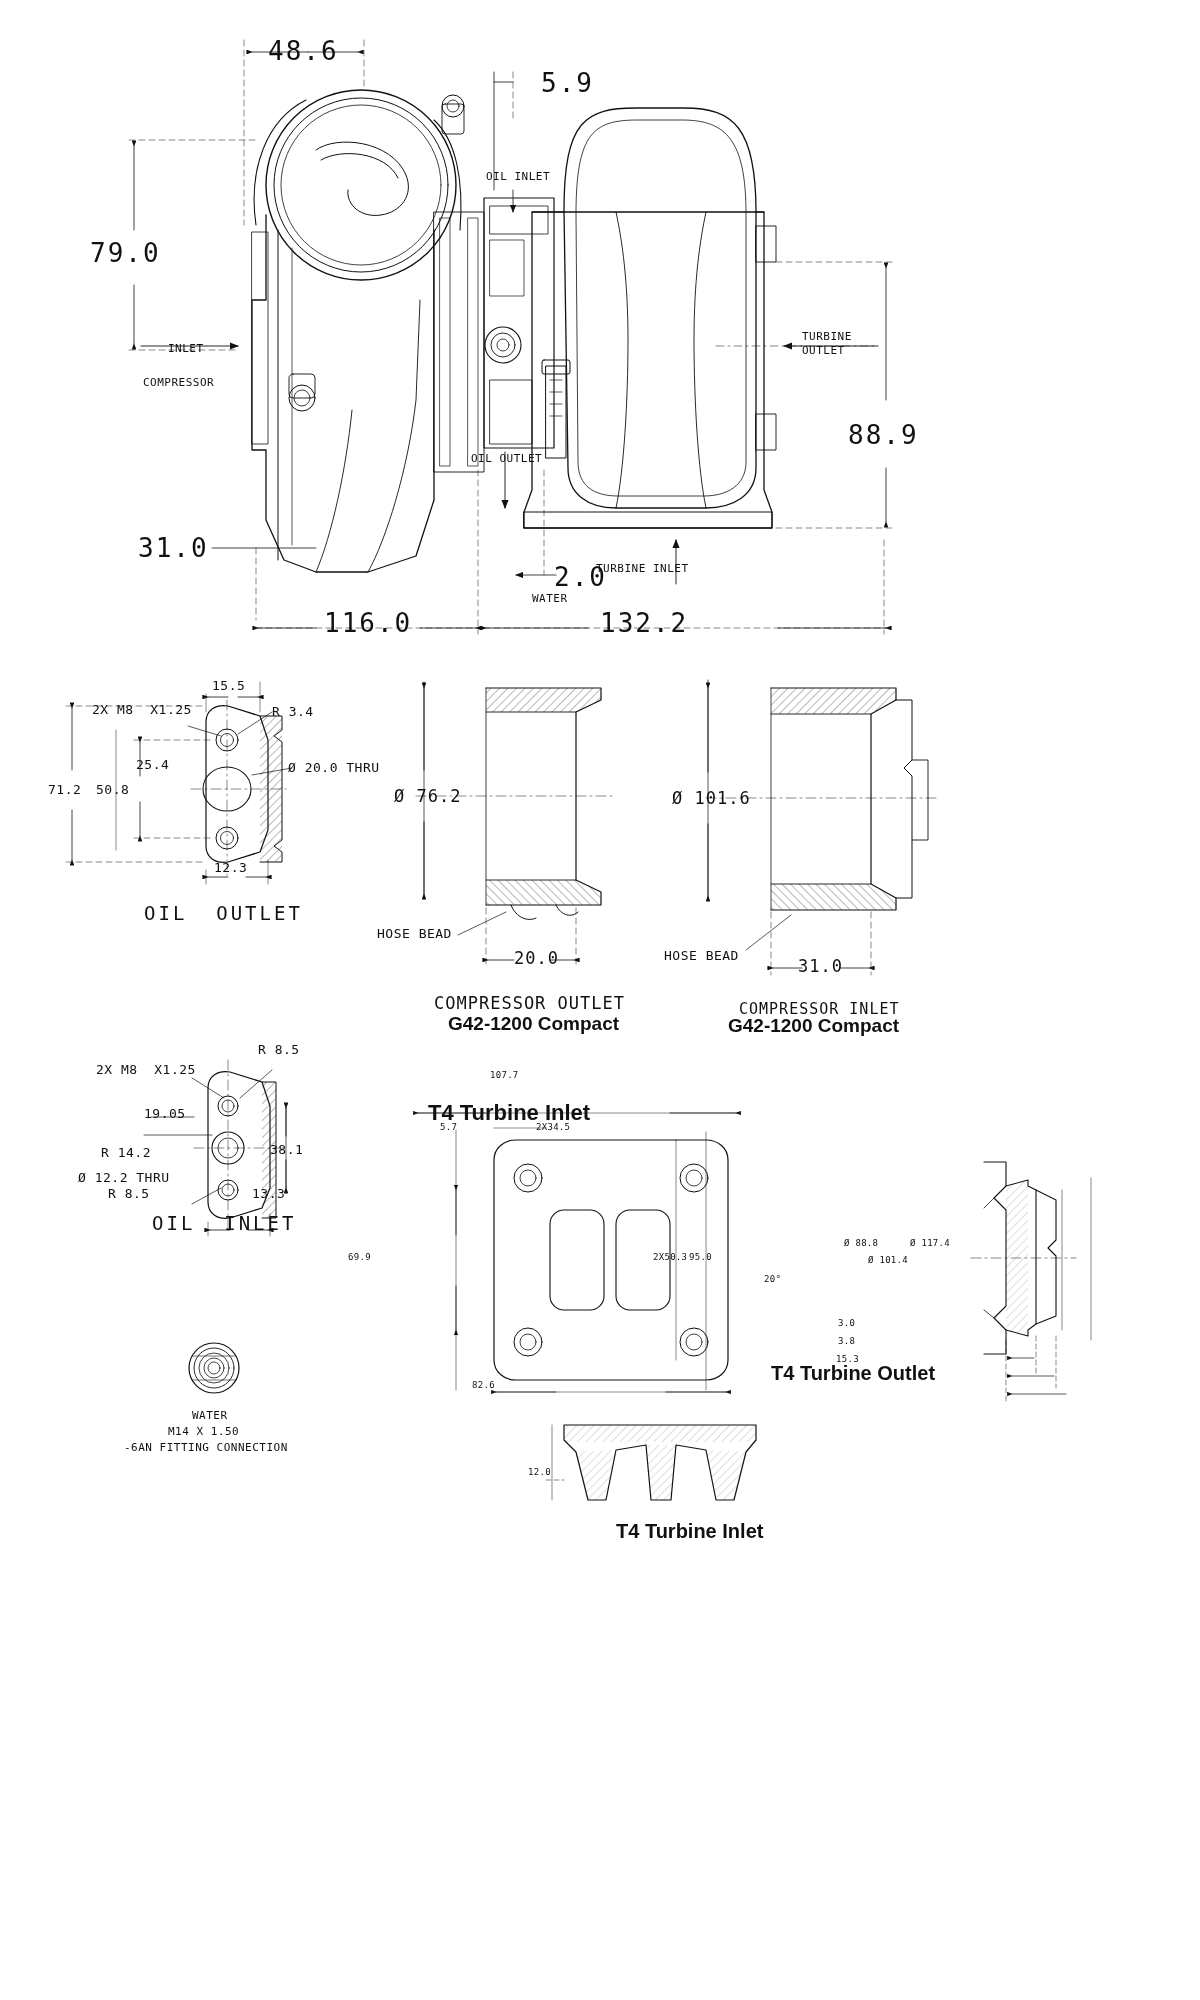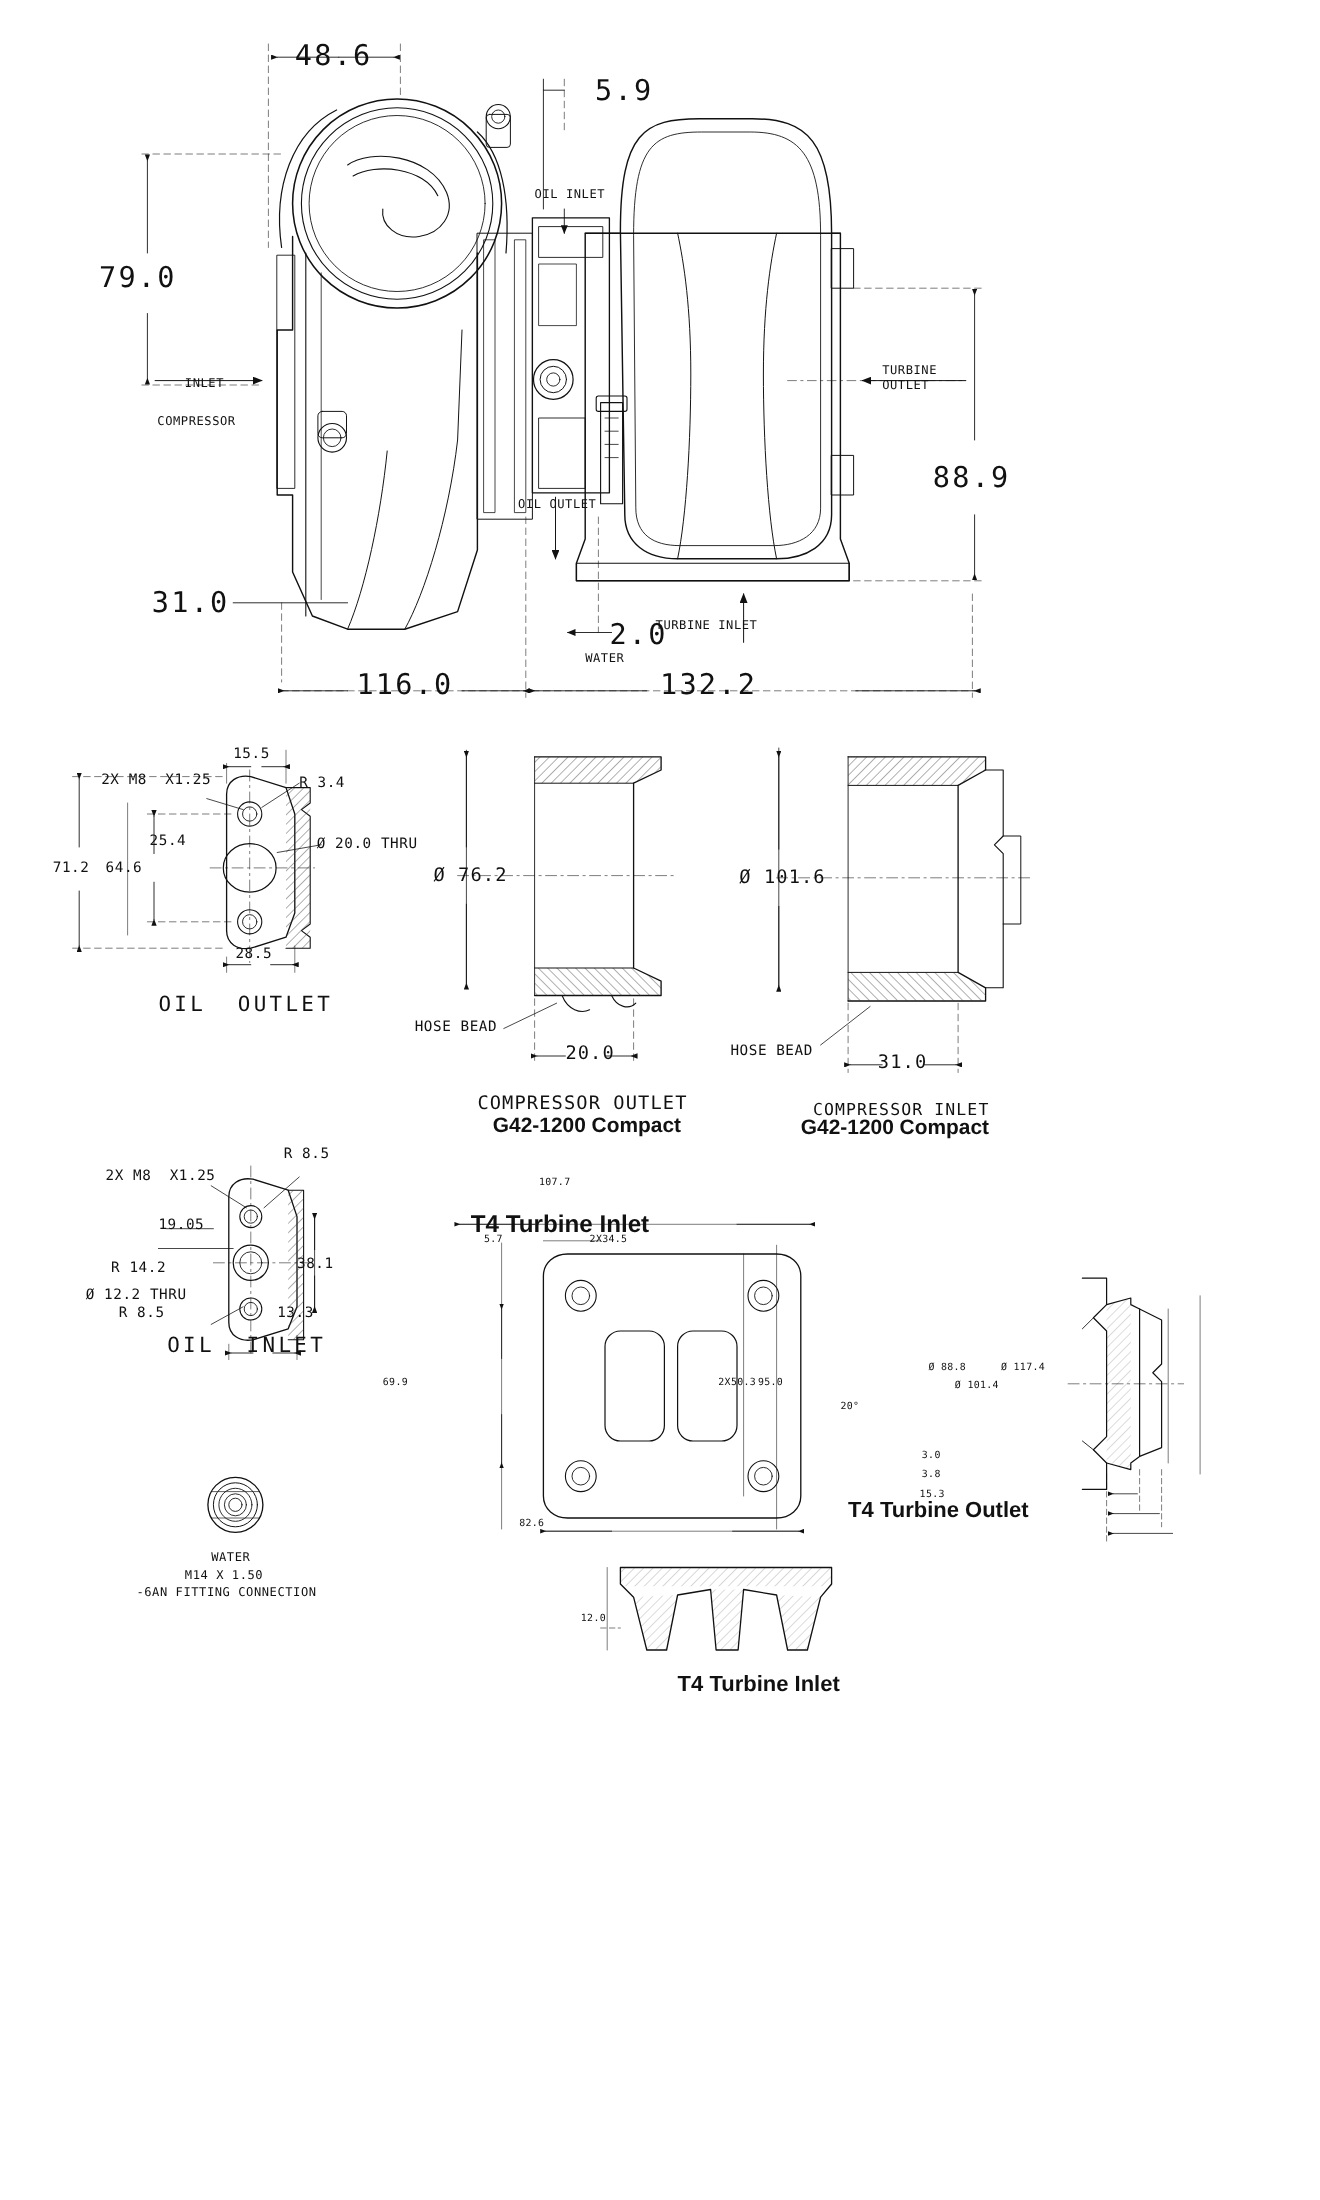--- a/index.html
+++ b/index.html
@@ -305,22 +305,22 @@
 <div class="lbl mono note" style="left:786px;top:344px;">OUTLET</div>
 <div class="lbl mono note" style="left:580px;top:562px;">TURBINE INLET</div>
 <div class="lbl mono note" style="left:516px;top:592px;">WATER</div>
 
 <div class="lbl mono dim-sm" style="left:76px;top:702px;">2X M8  X1.25</div>
 <div class="lbl mono dim-sm" style="left:196px;top:678px;">15.5</div>
 <div class="lbl mono dim-sm" style="left:256px;top:704px;">R 3.4</div>
 <div class="lbl mono dim-sm" style="left:272px;top:760px;">Ø 20.0 THRU</div>
 <div class="lbl mono dim-sm" style="left:120px;top:757px;">25.4</div>
 <div class="lbl mono dim-sm" style="left:32px;top:782px;">71.2</div>
-<div class="lbl mono dim-sm" style="left:80px;top:782px;">64.6</div>
-<div class="lbl mono dim-sm" style="left:198px;top:860px;">28.5</div>
+<div class="lbl mono dim-sm" style="left:80px;top:782px;">50.8</div>
+<div class="lbl mono dim-sm" style="left:198px;top:860px;">12.3</div>
 <div class="lbl mono title-sm" style="left:128px;top:902px;">OIL  OUTLET</div>
 
 <div class="lbl mono dim-md" style="left:378px;top:786px;">Ø 76.2</div>
 <div class="lbl mono dim-md" style="left:498px;top:948px;">20.0</div>
 <div class="lbl mono dim-sm" style="left:361px;top:926px;">HOSE BEAD</div>
 <div class="lbl mono" style="left:418px;top:993px;font-size:17px;letter-spacing:1px;">COMPRESSOR OUTLET</div>
 <div class="lbl sans cap-bold" style="left:432px;top:1013px;">G42-1200 Compact</div>
 
 <div class="lbl mono dim-md" style="left:656px;top:788px;">Ø 101.6</div>
 <div class="lbl mono dim-md" style="left:782px;top:956px;">31.0</div>

